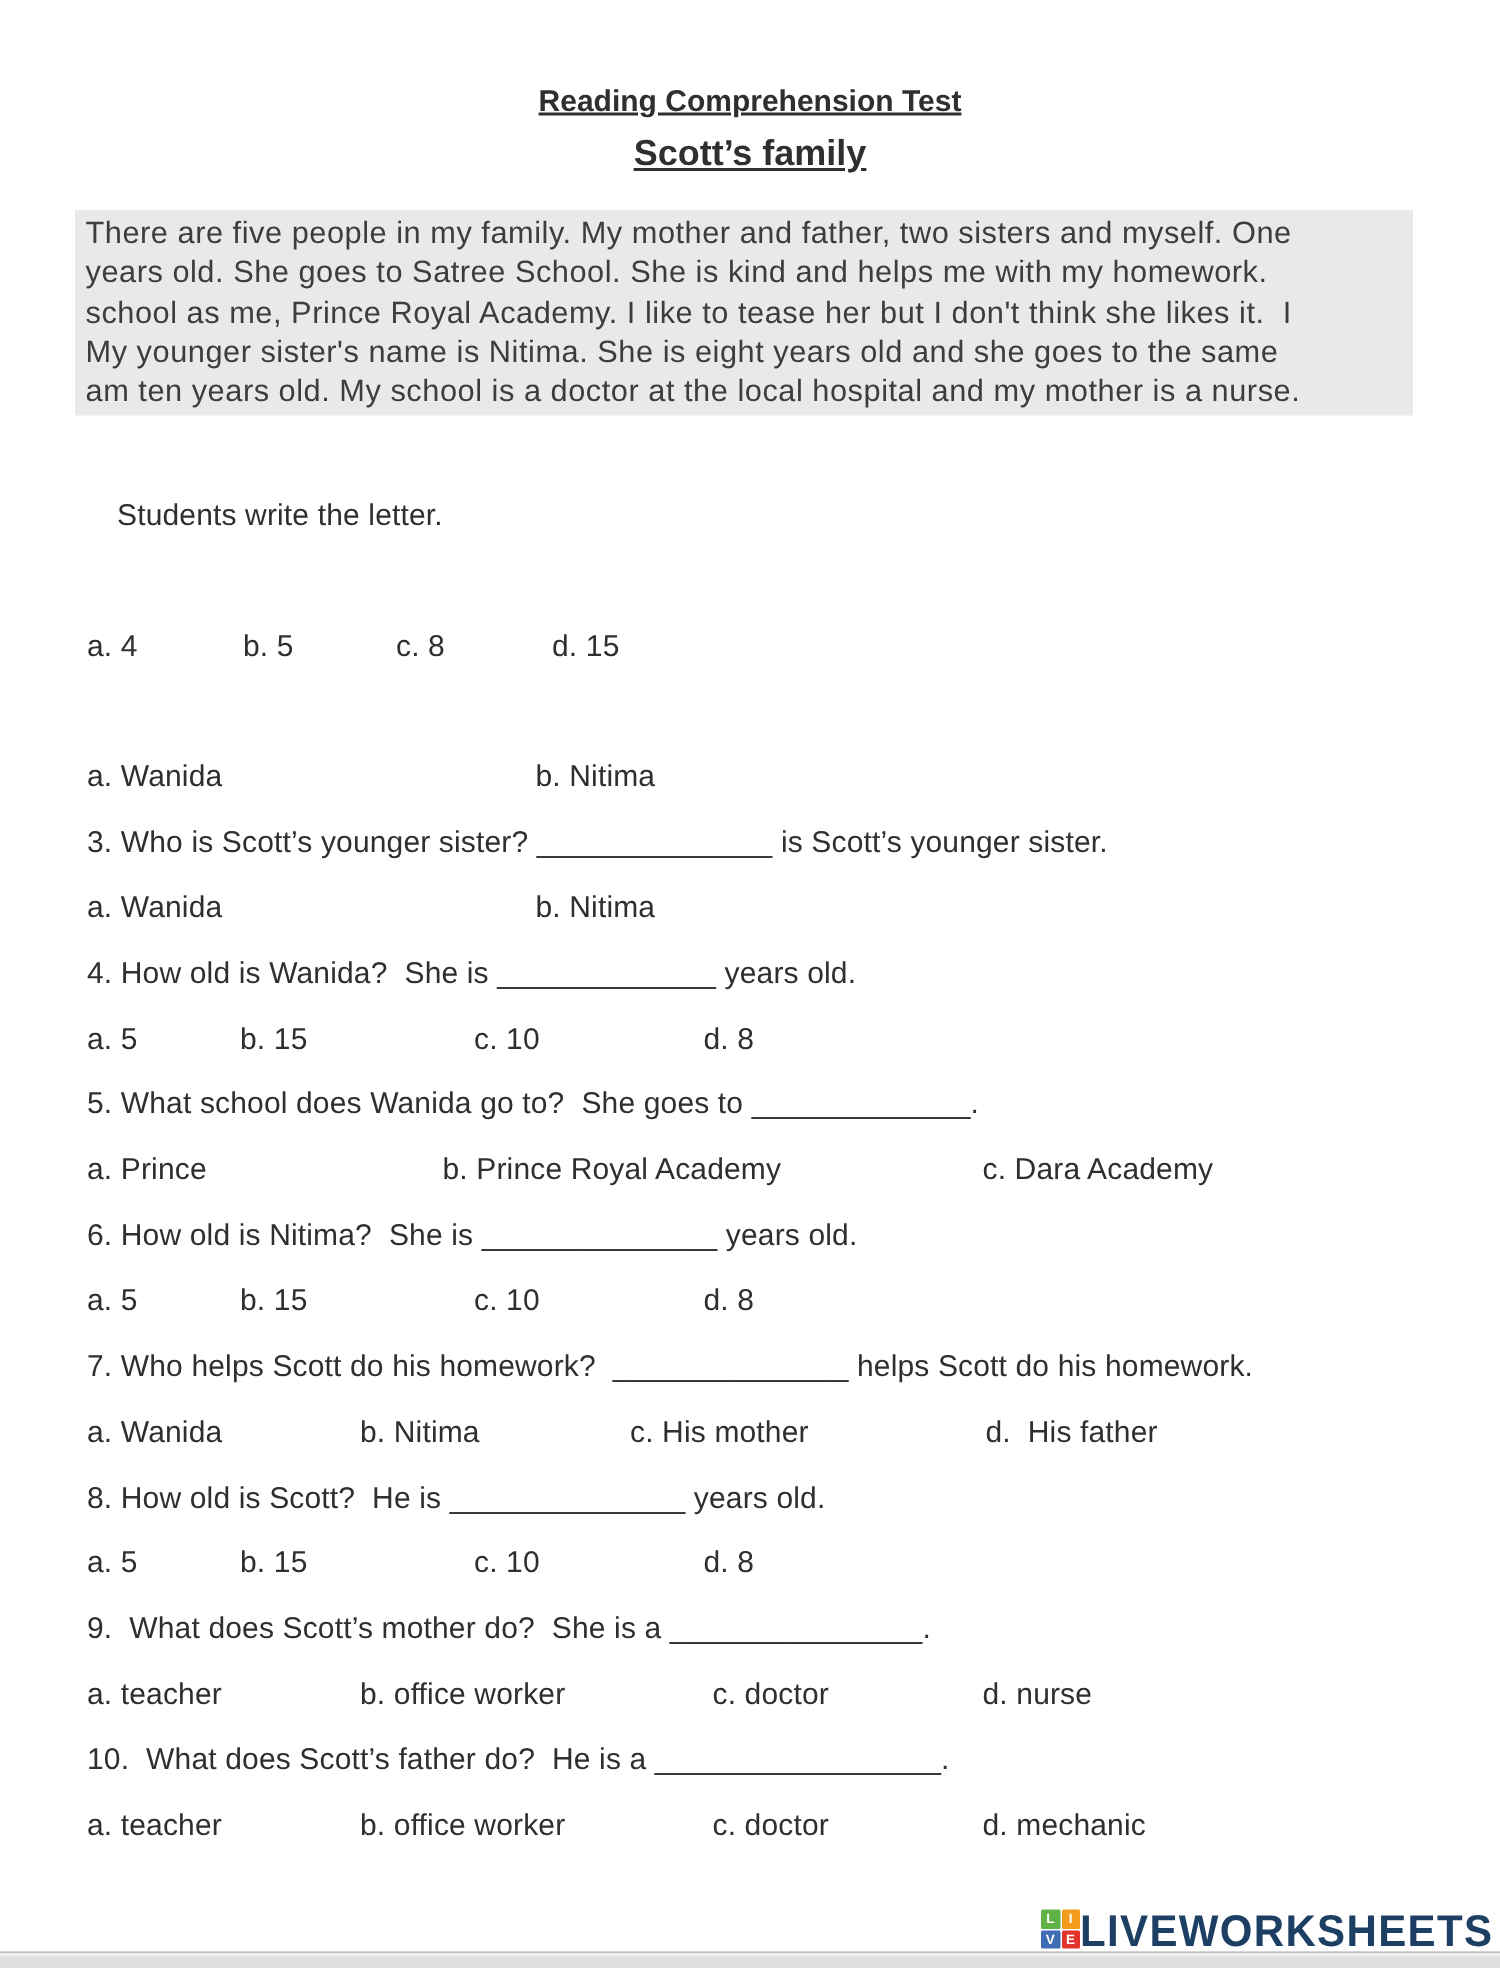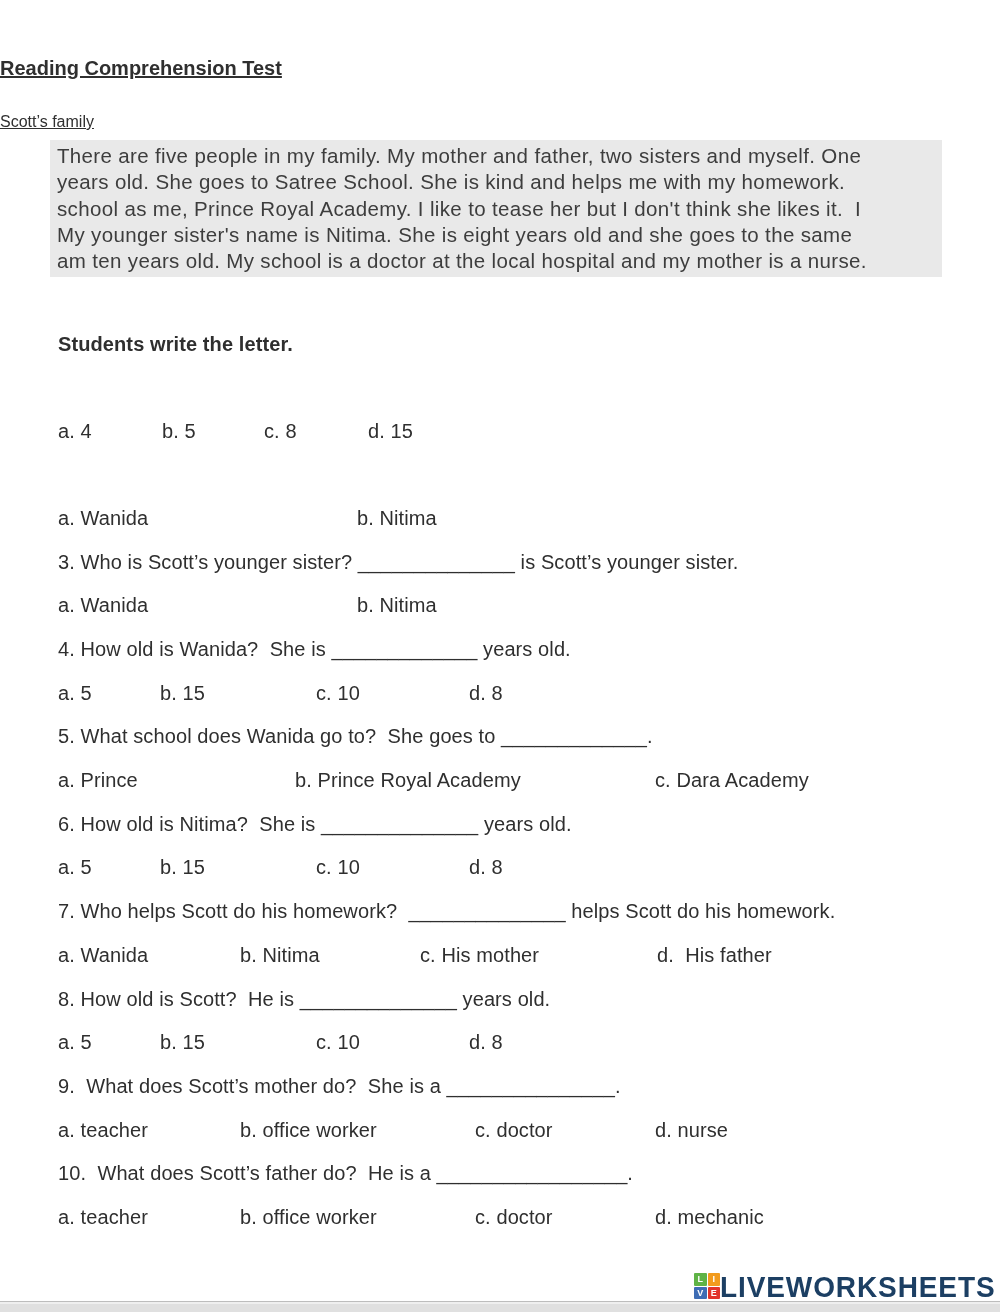--- a/index.html
+++ b/index.html
@@ -5,38 +5,38 @@
   html,body { margin:0; padding:0; background:#ffffff; }
   #page {
     position:relative;
     width:1000px; height:1312px;
     margin:0 auto;
     background:#ffffff;
     font-family:"Liberation Sans", sans-serif;
     color:#2f2f2f;
     overflow:hidden;
   }
-  .center-row { position:absolute; left:0; width:100%; text-align:left; }
+  .center-row { position:absolute; left:0; width:100%; text-align:center; }
   #doc-title   { top:57px;  font-size:20px; font-weight:bold; }
   #doc-title span, #doc-subtitle span { text-decoration:underline; }
-  #doc-subtitle{ top:113px; font-size:16px; font-weight:normal; }
+  #doc-subtitle{ top:89px; font-size:24px; font-weight:bold; }
 
   #passage {
     position:absolute; top:140px; left:50px; width:892px;
     padding:3px 0 3px 7px; box-sizing:border-box;
     font-size:20.5px; letter-spacing:0.35px; line-height:26.3px;
     color:#3d3d3d;
   }
   #passage .pline { white-space:pre; }
 
   .row {
     position:absolute; left:58px; right:20px;
     font-size:20px; white-space:pre; letter-spacing:0.1px;
   }
-  .row.bold { font-weight:bold; }
+  .row.bold { font-weight:normal;margin-left:20px; }
   .opts { height:26px; }
   .opt  { position:absolute; top:0; white-space:pre; }
 
   #footer-logo { position:absolute; top:1270px; left:694px; height:30px; }
   #logo-grid {
     position:absolute; top:3px; left:0;
     width:26px; height:26px;
     display:grid; grid-template-columns:12.5px 12.5px; grid-template-rows:12.5px 12.5px;
     gap:1px;
   }

